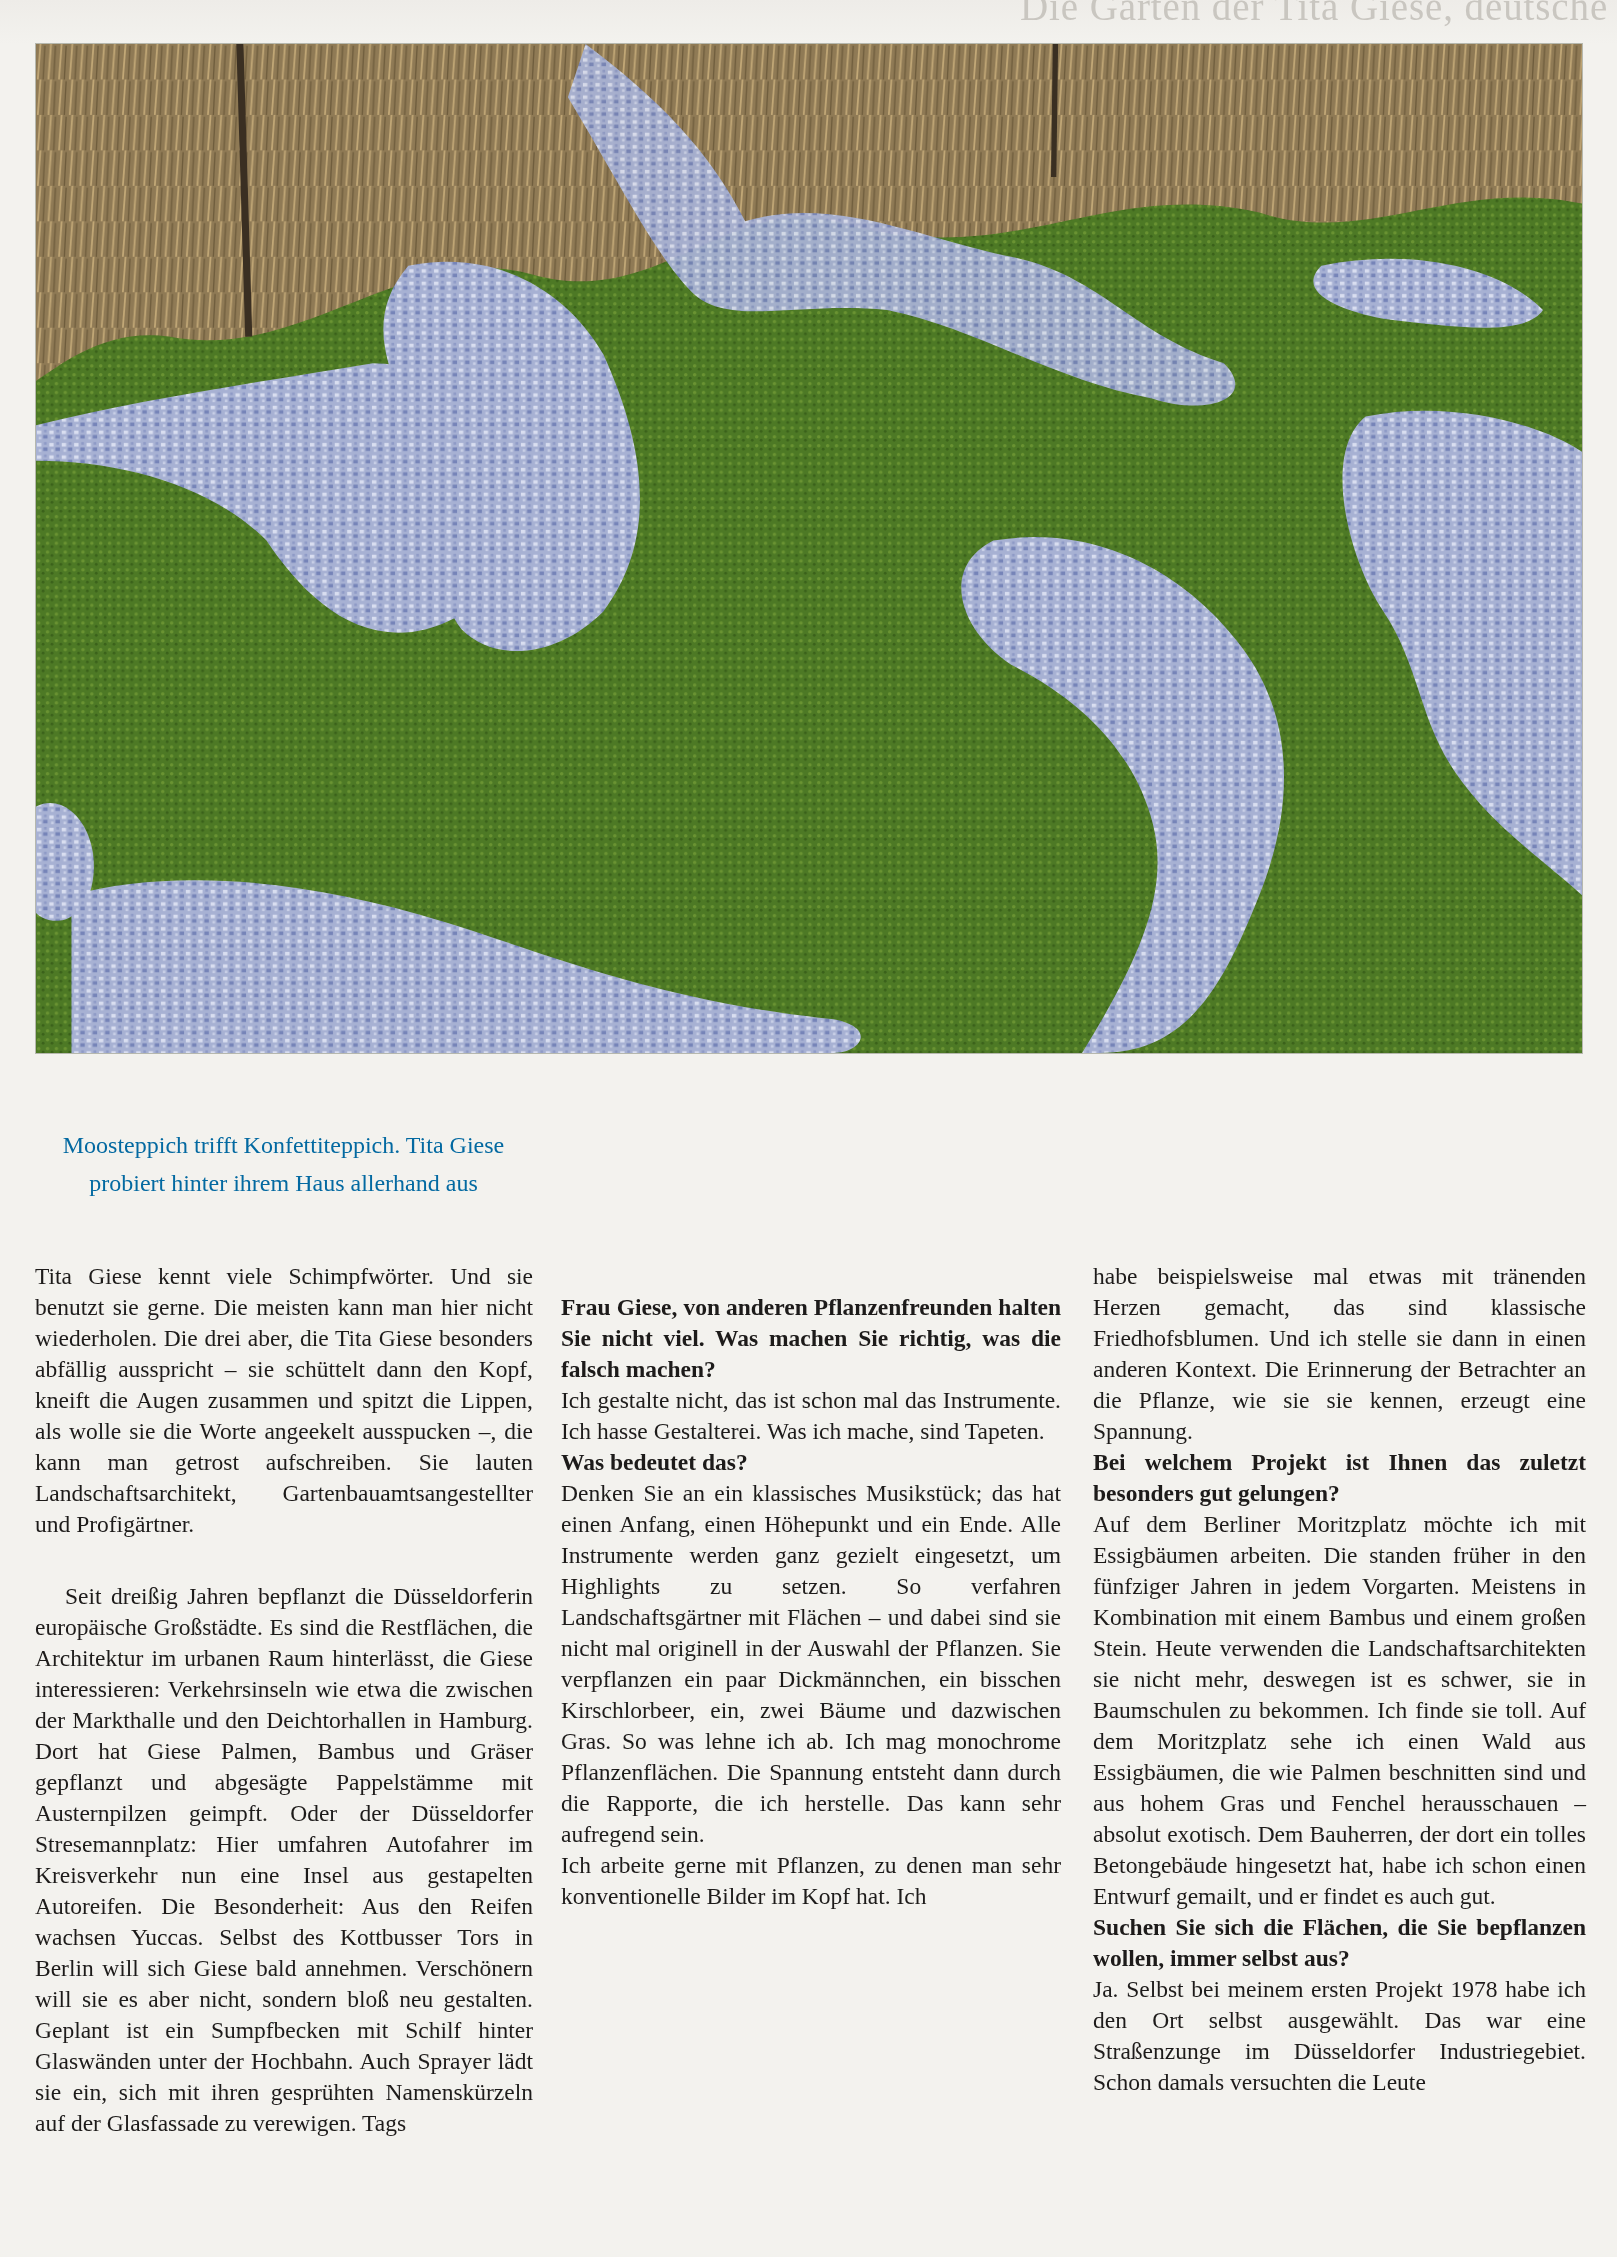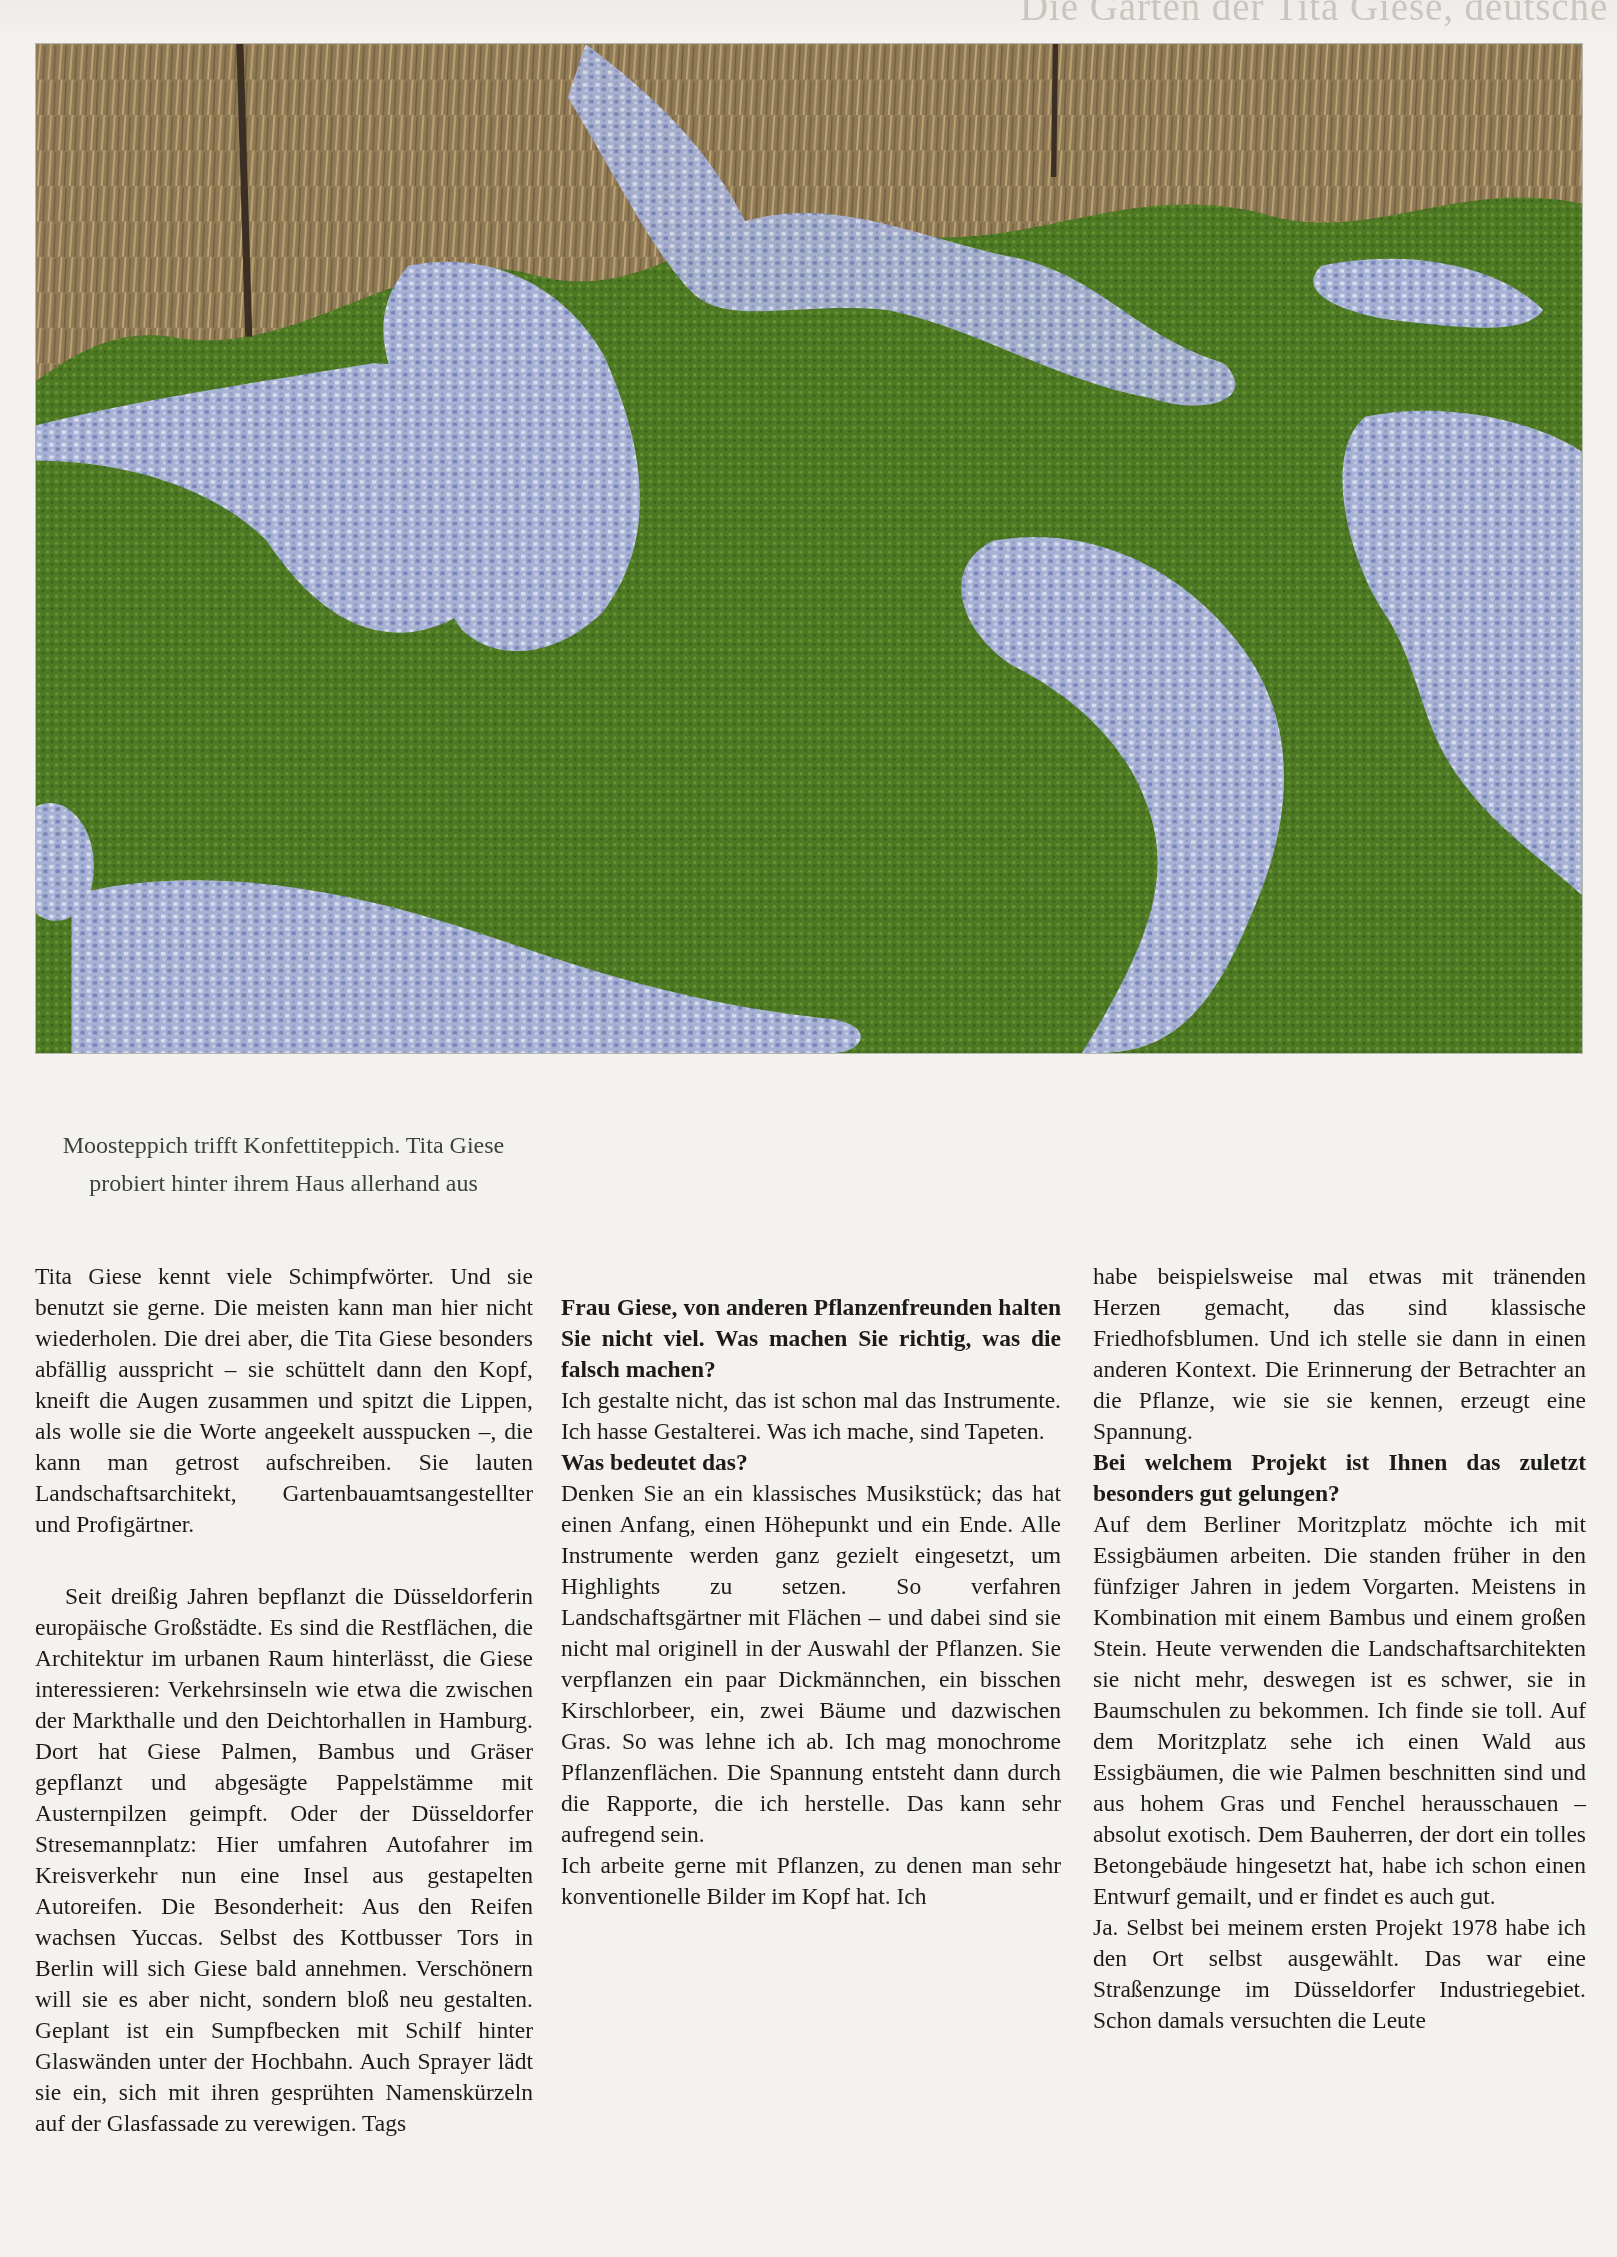--- a/index.html
+++ b/index.html
@@ -19,21 +19,21 @@
     position: absolute; left: 1020px; top: -16px;
     font-size: 39px; color: #c9c6c0; white-space: nowrap; letter-spacing: 0.9px;
   }
   .photo {
     position: absolute; left: 35px; top: 43px; width: 1546px; height: 1009px;
     overflow: hidden; border: 0.9px solid #b6b8ae;
   }
   .photo svg { display: block; width: 100%; height: 100%; }
   .caption {
     position: absolute; left: 35px; top: 1126px; width: 497px;
-    text-align: center; font-size: 24px; line-height: 38px; color: #404040;
+    text-align: center; font-size: 24px; line-height: 38px; color: #0369a1;
   }
   .col {
     position: absolute; top: 1261px; width: 498px;
     font-size: 23.5px; line-height: 31px; text-align: justify;
     hyphens: manual;
   }
   .col p { margin: 0; font-family: Liberation Serif, serif; }
   .col p.indent { text-indent: 30px; margin-top: 41px; }
   .col .q { font-weight: bold; }
   .col .gap { height: 31px; }
@@ -98,15 +98,16 @@
     <p class="q">Frau Giese, von anderen Pflanzenfreunden halten Sie nicht viel. Was machen Sie richtig, was die falsch machen?</p>
     <p>Ich gestalte nicht, das ist schon mal das Instrumente. Ich hasse Gestalterei. Was ich mache, sind Tapeten.</p>
     <p class="q">Was bedeutet das?</p>
     <p>Denken Sie an ein klassisches Musikstück; das hat einen Anfang, einen Höhepunkt und ein Ende. Alle Instrumente werden ganz gezielt eingesetzt, um Highlights zu setzen. So verfahren Landschaftsgärtner mit Flächen – und dabei sind sie nicht mal originell in der Auswahl der Pflanzen. Sie verpflanzen ein paar Dickmännchen, ein bisschen Kirschlorbeer, ein, zwei Bäume und dazwischen Gras. So was lehne ich ab. Ich mag monochrome Pflanzenflächen. Die Spannung entsteht dann durch die Rapporte, die ich herstelle. Das kann sehr aufregend sein.</p>
     <p>Ich arbeite gerne mit Pflanzen, zu denen man sehr konventionelle Bilder im Kopf hat. Ich</p>
   </div>
 <div class="col" id="col3">
     <p>habe beispielsweise mal etwas mit tränenden Herzen gemacht, das sind klassische Friedhofsblumen. Und ich stelle sie dann in einen anderen Kontext. Die Erinnerung der Betrachter an die Pflanze, wie sie sie kennen, erzeugt eine Spannung.</p>
     <p class="q">Bei welchem Projekt ist Ihnen das zuletzt besonders gut gelungen?</p>
     <p>Auf dem Berliner Moritzplatz möchte ich mit Essigbäumen arbeiten. Die standen früher in den fünfziger Jahren in jedem Vorgarten. Meistens in Kombination mit einem Bambus und einem großen Stein. Heute verwenden die Landschaftsarchitekten sie nicht mehr, deswegen ist es schwer, sie in Baumschulen zu bekommen. Ich finde sie toll. Auf dem Moritzplatz sehe ich einen Wald aus Essigbäumen, die wie Palmen beschnitten sind und aus hohem Gras und Fenchel herausschauen – absolut exotisch. Dem Bauherren, der dort ein tolles Betongebäude hingesetzt hat, habe ich schon einen Entwurf gemailt, und er findet es auch gut.</p>
+    <p class="q">Suchen Sie sich die Flächen, die Sie bepflanzen wollen, immer selbst aus?</p>
     <p>Ja. Selbst bei meinem ersten Projekt 1978 habe ich den Ort selbst ausgewählt. Das war eine Straßenzunge im Düsseldorfer Industriegebiet. Schon damals versuchten die Leute</p>
   </div>
 
 
 </body></html>

